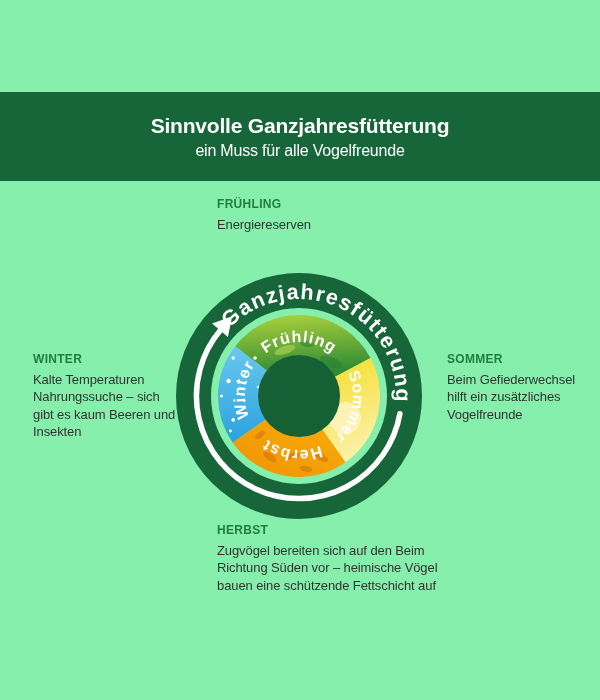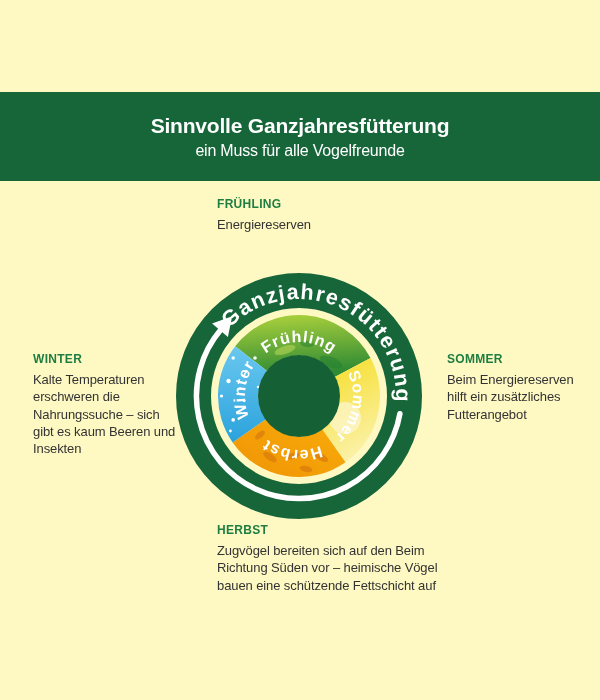--- a/index.html
+++ b/index.html
@@ -1,17 +1,17 @@
 <!DOCTYPE html>
 <html><head>
 <meta charset="utf-8">
 <style>
   html,body{margin:0;padding:0;}
   .canvas{
-    position:relative;width:600px;height:700px;background:#fef9c3;overflow:hidden;
+    position:relative;width:600px;height:700px;background:#86efac;overflow:hidden;
     font-family:"Liberation Sans",sans-serif;
   }
   .header-band{
     position:absolute;left:0;top:92px;width:600px;height:89px;background:#17663A;
     display:flex;flex-direction:column;align-items:center;justify-content:center;gap:7px;
   }
   .header-title{color:#fff;font-size:21px;font-weight:bold;letter-spacing:-0.2px;line-height:1;}
   .header-subtitle{color:#fff;font-size:16px;font-weight:normal;letter-spacing:-0.2px;line-height:1;}
   .season{position:absolute;}
   .season .season-heading{
@@ -38,31 +38,30 @@
   </div>
 
   <div class="season season-fruehling">
     <div class="season-heading">FRÜHLING</div>
     <div class="line">Energiereserven</div>
   </div>
 
   <div class="season season-winter">
     <div class="season-heading">WINTER</div>
     <div class="line">Kalte Temperaturen</div>
-    <div class="line">erschweren die</div>
     <div class="line">Nahrungssuche – sich</div>
     <div class="line">gibt es kaum Beeren und</div>
     <div class="line">Insekten</div>
   </div>
 
   <div class="season season-sommer">
     <div class="season-heading">SOMMER</div>
-    <div class="line">Beim Energiereserven</div>
+    <div class="line">Beim Gefiederwechsel</div>
     <div class="line">hilft ein zusätzliches</div>
-    <div class="line">Futterangebot</div>
+    <div class="line">Vogelfreunde</div>
   </div>
 
   <div class="season season-herbst">
     <div class="season-heading">HERBST</div>
     <div class="line">Zugvögel bereiten sich auf den Beim</div>
     <div class="line">Richtung Süden vor – heimische Vögel</div>
     <div class="line">bauen eine schützende Fettschicht auf</div>
   </div>
 
   <svg class="wheel" viewBox="0 0 260 260">

